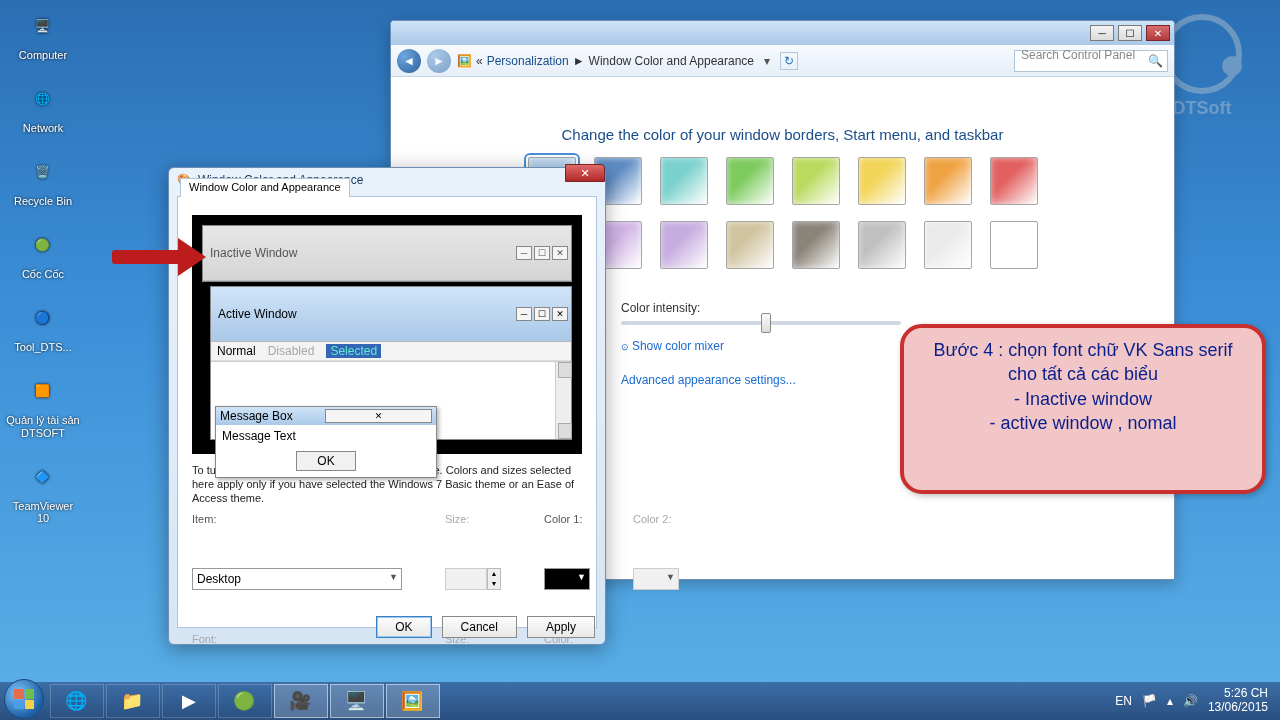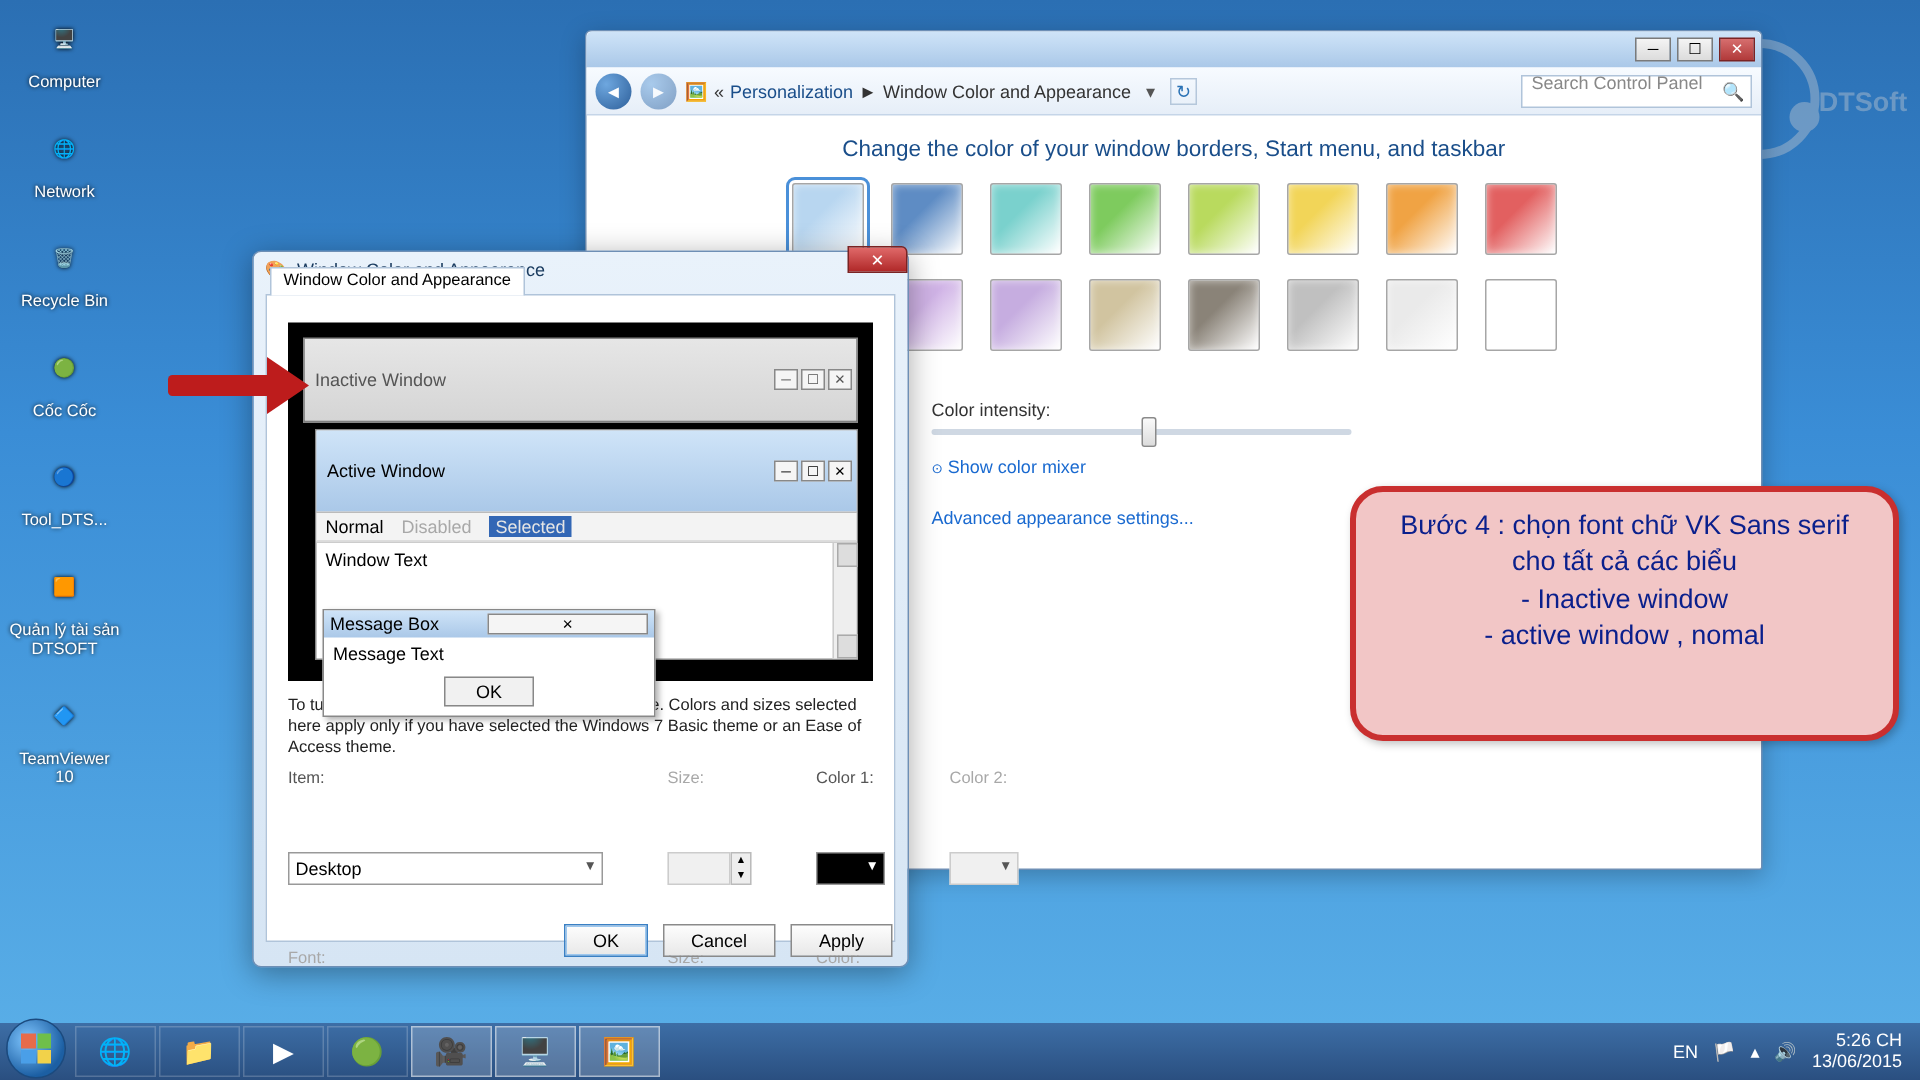--- a/index.html
+++ b/index.html
@@ -16,21 +16,21 @@
 .cp-titlebar { height:24px; background:linear-gradient(to bottom,#cfe4f8,#aac8e8); display:flex; align-items:center; justify-content:flex-end; gap:4px; padding:0 4px; border-radius:4px 4px 0 0; }
 .tb-btn { width:24px; height:16px; border:1px solid #7a7a7a; background:linear-gradient(to bottom,#f4f4f4,#dcdcdc); display:flex; align-items:center; justify-content:center; font-size:10px; cursor:pointer; }
 .tb-btn.close { background:linear-gradient(to bottom,#d66e6e,#b13a3a); color:#fff; border-color:#7a2323; }
 .cp-nav { height:32px; background:linear-gradient(to bottom,#f7fbff,#e6eef8); border-bottom:1px solid #c5d5e8; display:flex; align-items:center; gap:6px; padding:0 6px; }
 .nav-arrow { width:24px; height:24px; border-radius:50%; background:radial-gradient(circle at 30% 30%,#6ea7df,#2d5f9a); display:flex; align-items:center; justify-content:center; color:#fff; cursor:pointer; }
 .cp-breadcrumb { flex:0 0 auto; display:flex; align-items:center; gap:4px; color:#333; }
 .cp-breadcrumb span.link { color:#1a4e8a; cursor:pointer; }
 .cp-search { margin-left:auto; width:154px; height:22px; border:1px solid #b0c4da; background:#fff; display:flex; align-items:center; padding:0 22px 12px 6px; position:relative; color:#888;text-align:right; }
 .cp-search .sicon { position:absolute; right:4px; top:3px; color:#7ea5c9; }
 .cp-body { position:relative; padding:14px 40px; }
-.cp-head { color:#1a4e8a; font-size:15px; text-align:center; margin-bottom:14px; }
+.cp-head { color:#1a4e8a; font-size:15px; text-align:center; margin-bottom:14px;margin-top:35px; }
 .swatch-row { display:flex; gap:18px; justify-content:center; margin-bottom:16px; }
 .swatch { width:48px; height:48px; border:1px solid #a6a6a6; border-radius:2px; box-shadow:inset 0 0 6px rgba(255,255,255,.6); cursor:pointer; }
 .swatch.sel { outline:2px solid #4a90d9; outline-offset:2px; }
 .cp-slider-label { color:#333; margin:32px 0 6px 190px; }
 .cp-slider { width:280px; height:4px; background:#cfd8e3; margin-left:190px; position:relative; border-radius:2px; }
 .cp-slider .thumb { position:absolute; top:-8px; left:50%; width:10px; height:20px; background:linear-gradient(to bottom,#fafafa,#dcdcdc); border:1px solid #8a8a8a; border-radius:2px; }
 .cp-mixlink { color:#1a6ad0; margin:14px 0 0 190px; cursor:pointer; }
 .cp-buttons { position:absolute; right:20px; bottom:14px; display:flex; gap:10px; }
 .cp-btn { height:24px; padding:0 16px; border:1px solid #8a8a8a; background:linear-gradient(to bottom,#fdfdfd,#e8e8e8); cursor:pointer; }
 .cp-btn.primary { border-color:#3a80c4; background:linear-gradient(to bottom,#d6ecff,#a9d3f6); }
@@ -42,21 +42,21 @@
 .wca-panel { margin:4px 8px 8px 8px; background:#fff; border:1px solid #b0c4da; height:432px; position:relative; }
 .wca-tab { position:absolute; top:-19px; left:2px; height:19px; padding:2px 8px; border:1px solid #b0c4da; border-bottom:none; background:#fff; font-size:11px; }
 .preview { margin:18px 14px 6px 14px; background:#000; padding:10px; }
 .pv-win { background:#fff; border:1px solid #888; font-size:11px; margin-bottom:4px; }
 .pv-tbar { display:flex; align-items:center; padding:20px 3px; border-bottom:1px solid #bbb; gap:2px; }
 .pv-tbar.inactive { background:linear-gradient(to bottom,#e6e6e6,#d5d5d5); color:#555; }
 .pv-tbar.active { background:linear-gradient(to bottom,#cfe4f8,#aac8e8); color:#000; }
 .pv-tbar .ttl { flex:1; padding-left:4px; }
 .pv-sys { width:16px; height:14px; border:1px solid #888; background:#f5f5f5; display:flex; align-items:center; justify-content:center; font-size:9px; cursor:pointer;}
 .pv-menu { display:flex; gap:12px; padding:2px 6px; background:#f3f3f3; border-bottom:1px solid #ddd; }
-.pv-menu .m.sel { background:#3367b5; color:#e5e5e5; padding:0 4px; }
+.pv-menu .m.sel { background:#3367b5; color:#5eead4; padding:0 4px; }
 .pv-menu .m.dis { color:#a8a8a8; }
 .pv-content { position:relative; height:78px; border-top:1px solid #ccc; }
 .pv-content .txt { padding:4px 6px; }
 .pv-scroll { position:absolute; right:0; top:0; width:16px; height:100%; background:#eee; border-left:1px solid #ccc; }
 .pv-scroll::before,.pv-scroll::after{content:"";position:absolute;left:2px;width:12px;height:14px;background:#ddd;border:1px solid #aaa;}
 .pv-scroll::before{top:0;} .pv-scroll::after{bottom:0;}
 .pv-msg { position:absolute; left:4px; top:44px; width:222px; background:#fff; border:1px solid #888; box-shadow:2px 2px 4px rgba(0,0,0,.3);}
 .pv-msg .mbar{background:linear-gradient(to bottom,#cfe4f8,#aac8e8); padding:2px 4px; display:flex;}
 .pv-msg .mbar span{flex:1;}
 .pv-msg .mbod{padding:4px 6px 6px 6px;}
@@ -72,21 +72,21 @@
 .spin { display:flex; align-items:stretch; }
 .spin .sb{ width:14px; border:1px solid #bbb; background:#eee; display:flex; flex-direction:column; }
 .spin .sb div{flex:1;font-size:7px;text-align:center;line-height:10px;}
 .small-btn { width:24px; height:22px; border:1px solid #aaa; background:#f6f6f6; font-size:11px; display:flex;align-items:center;justify-content:center;}
 
 
 .callout { position:absolute; right:14px; top:324px; width:366px; height:170px; background:#f2c6c6; border:4px solid #c92f2f; border-radius:22px; padding:10px 16px; box-shadow:2px 2px 6px rgba(0,0,0,.25); }
 .callout p { font-size:18px; color:#0a1f8c; text-align:center; line-height:1.35; }
 
 
-.wm { position:absolute; right:8px; top:6px; width:140px; height:120px; display:flex; flex-direction:row; align-items:center; justify-content:center; color:#9fb5cc; opacity:.55; font-weight:bold;}
+.wm { position:absolute; right:8px; top:6px; width:140px; height:120px; display:flex; flex-direction:column; align-items:center; justify-content:center; color:#9fb5cc; opacity:.55; font-weight:bold;}
 .wm .circ{width:80px;height:80px;border:6px solid #9fb5cc;border-radius:50%;position:relative;}
 .wm .circ::after{content:"";position:absolute;right:-6px;bottom:12px;width:20px;height:20px;background:#9fb5cc;border-radius:50%;}
 
 
 .arrow { position:absolute; left:112px; top:250px; }
 .arrow .shaft{ width:70px; height:14px; background:#bd1c1c; border-radius:3px 0 0 3px; }
 .arrow .head{ position:absolute; right:-24px; top:-12px; width:0;height:0;border-top:19px solid transparent;border-bottom:19px solid transparent;border-left:28px solid #bd1c1c;}
 
 
 .taskbar { position:absolute; left:0; bottom:0; width:100%; height:38px; background:linear-gradient(to bottom,#3d6ea6 0%, #2a4f80 100%); display:flex; align-items:center; padding:0 4px; }
@@ -222,21 +222,20 @@
           <span class="pv-sys">─</span>
           <span class="pv-sys">☐</span>
           <span class="pv-sys">✕</span>
         </div>
         <div class="pv-menu">
           <span class="m">Normal</span>
           <span class="m dis">Disabled</span>
           <span class="m sel">Selected</span>
         </div>
         <div class="pv-content">
-          <div class="txt">Window Text</div>
           <div class="pv-scroll"></div>
           <div class="pv-msg">
             <div class="mbar">
                 <span>Message Box</span>
                 <span class="pv-sys" style="width:14px;height:14px;">✕</span>
               </div>
             <div class="mbod">Message Text</div>
             <div class="mok">OK</div>
           </div>
         </div>

